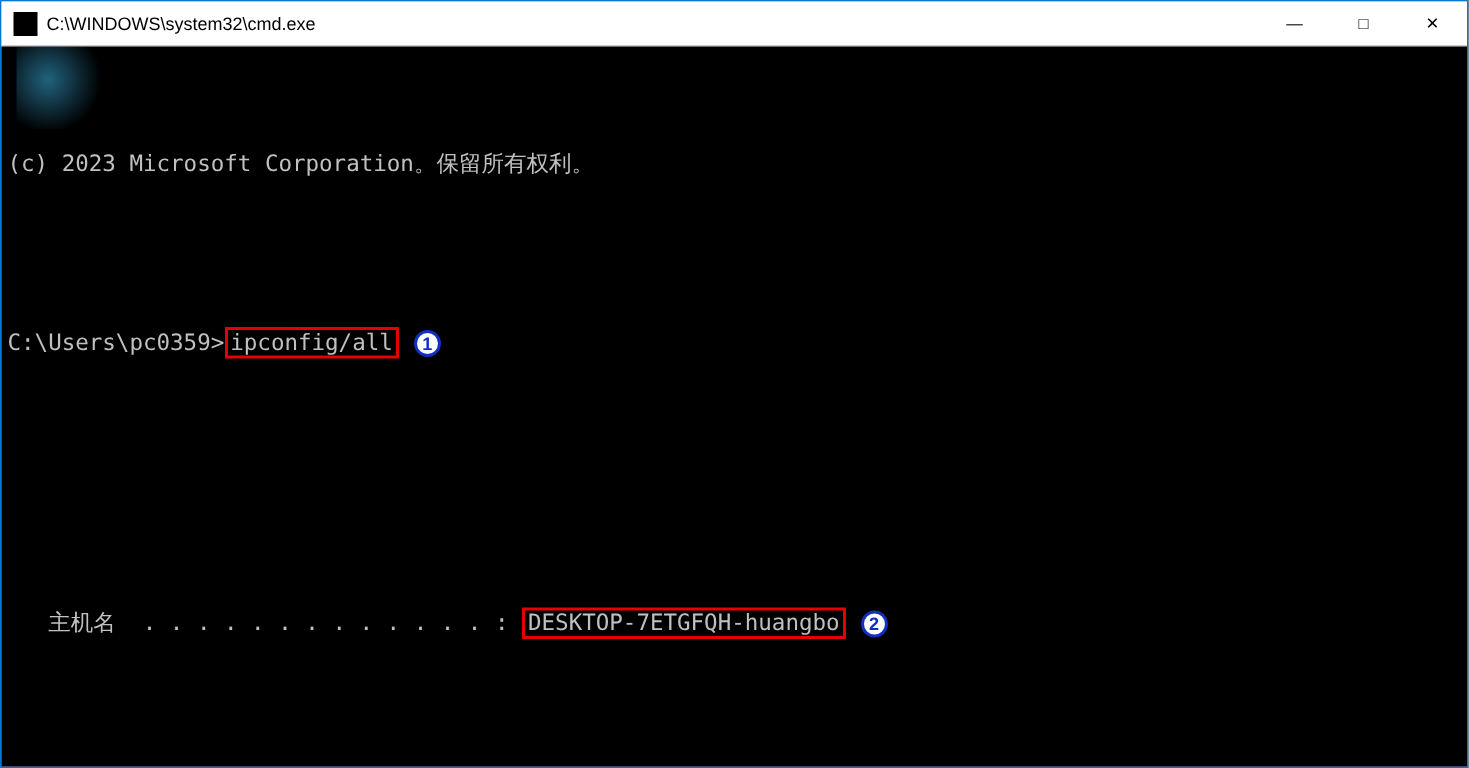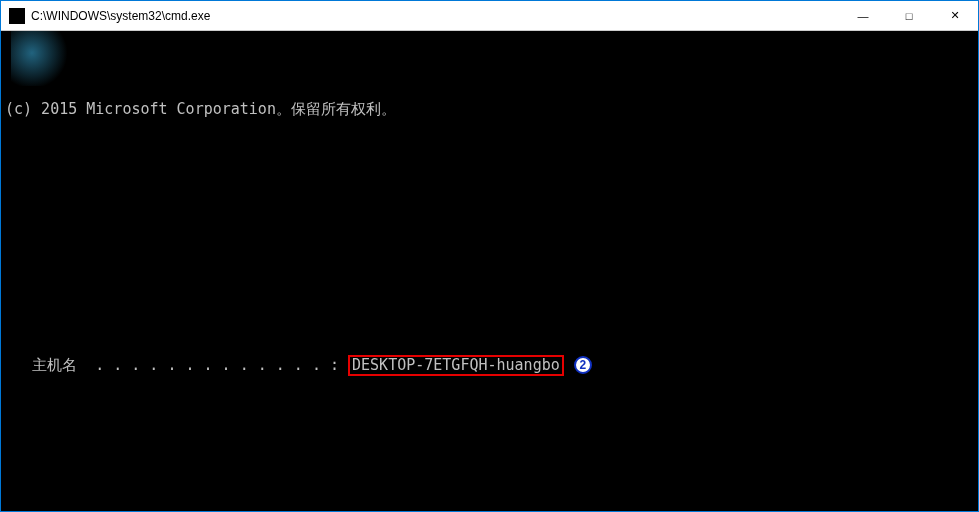--- a/index.html
+++ b/index.html
@@ -104,23 +104,24 @@
         <span>□</span>
       </div>
     <div class="winbtn close">
         <span>✕</span>
       </div>
   </div>
 
   <div class="terminal">
     <div class="ghost"></div>
 
-    <div class="line">(c) 2015 Microsoft Corporation。保留所有权利。</div>
+    <div class="line">(c) 2023 Microsoft Corporation。保留所有权利。</div>
     <div class="blank"></div>
 
+    <div class="line"><span>C:\Users\pc0359&gt;</span><span class="boxred"><span>ipconfig/all</span></span><span class="marker">1</span></div>
 
     <div class="blank"></div>
     <div class="blank"></div>
 
     <div class="line"><span>   主机名  . . . . . . . . . . . . . : </span><span class="boxred"><span>DESKTOP-7ETGFQH-huangbo</span></span><span class="marker">2</span></div>
 
     
     
     
     

